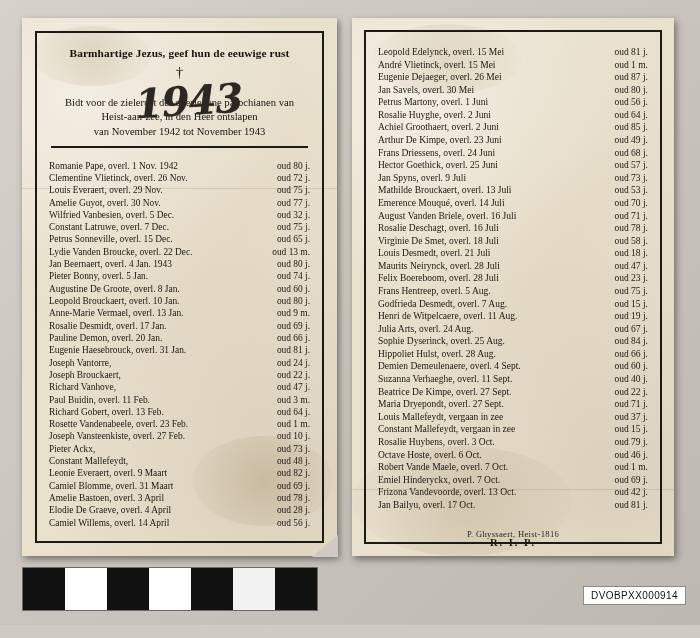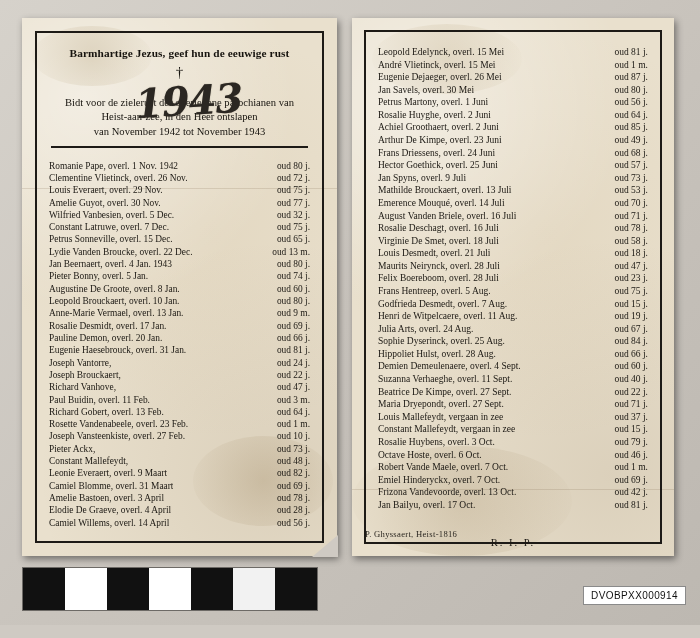--- a/index.html
+++ b/index.html
@@ -102,26 +102,26 @@
   #card-right .entry { font-size: 9.5px; line-height: 1.325; }
   .entry .nm { overflow: hidden; text-overflow: ellipsis; }
   .entry .ag { padding-left: 6px; flex: none; }
 
   .rip {
     text-align: center;
     font-size: 10.5px;
     letter-spacing: 2px;
     color: #1b1813;
     margin-top: 26px;
-    font-weight: 400;
+    font-weight: 700;
   }
   .printer {
     position: absolute;
-    bottom: 17px; left: 13px; right: 0;
-    text-align: left;
+    bottom: 17px; left: 0; right: 0;
+    text-align: center;
     font-size: 8.6px;
     color: #2a2620;
     letter-spacing: .3px;
   }
 
   
   .fold {
     position: absolute;
     background: rgba(120,100,70,0.18);
     pointer-events: none;

